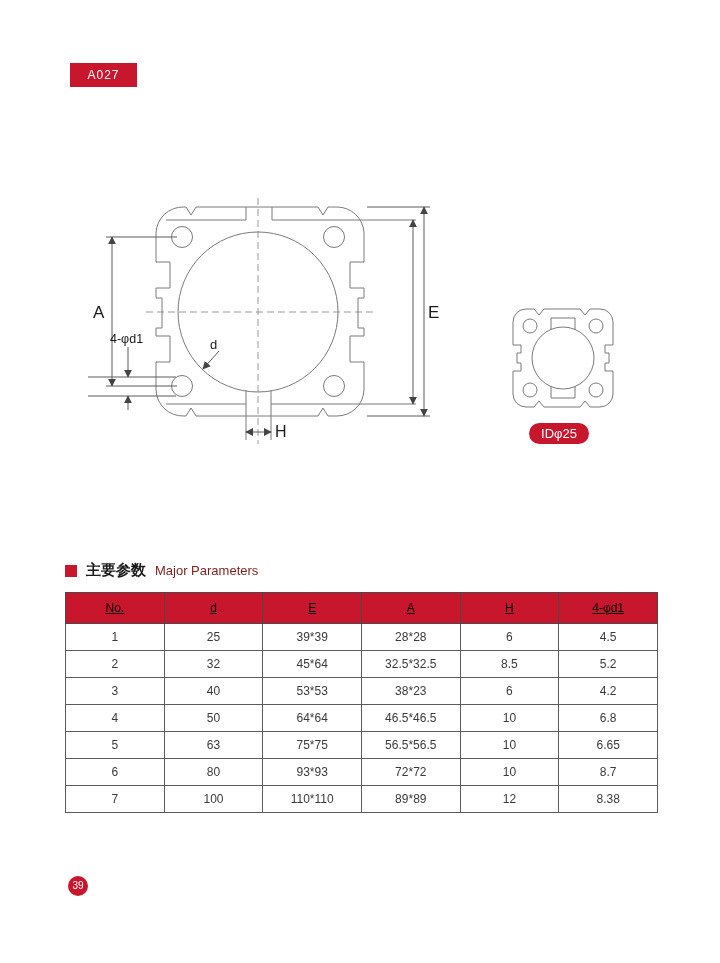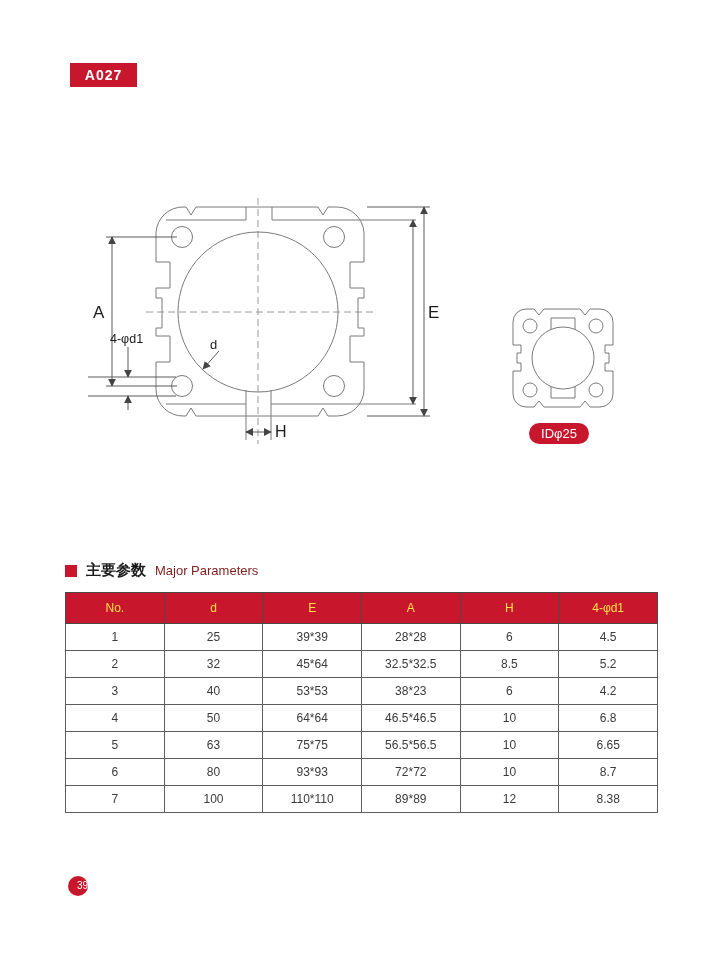--- a/index.html
+++ b/index.html
@@ -4,41 +4,41 @@
 <style>
   html,body{margin:0;padding:0;background:#fff;}
   #canvas{
     position:relative;width:720px;height:963px;background:#ffffff;overflow:hidden;
     font-family:"Liberation Sans",sans-serif;
   }
   .abs{position:absolute;}
   
   .code-badge{
     left:70px;top:63px;width:67px;height:24px;background:var(--accent,#C8172D);
-    color:#fff;font-size:14px;line-height:24px;text-align:center;letter-spacing:1px;font-weight:bold;
+    color:#fff;font-size:12px;line-height:24px;text-align:center;letter-spacing:1px;
   }
   .id-badge{
     left:529px;top:423px;width:60px;height:21px;background:var(--accent,#C8172D);
     color:#fff;font-size:13px;line-height:21px;text-align:center;border-radius:11px;
   }
   .page-dot{
     left:68px;top:876px;width:20px;height:20px;background:var(--accent,#C8172D);
-    color:#fff;font-size:10px;line-height:20px;text-align:right;border-radius:50%;
+    color:#fff;font-size:10px;line-height:20px;text-align:center;border-radius:50%;
   }
   
   .section-head{left:65px;top:561px;display:flex;align-items:center;gap:9px;}
   .section-head .sq{width:12px;height:12px;background:var(--accent,#C8172D);}
   .section-head .zh{font-size:15px;font-weight:bold;color:#1a1a1a;}
   .section-head .en{font-size:13px;color:#7f1d1d;}
   
   .ptable{left:65px;top:592px;width:593px;}
   table{border-collapse:collapse;width:593px;table-layout:fixed;}
   th{
-    background:var(--accent,#C8172D);color:#fde047;font-weight:normal;font-size:12px;
-    height:28px;border:1px solid #4a4a4a;
+    background:var(--accent,#C8172D);color:#000000;font-weight:normal;font-size:12px;
+    height:28px;border:1px solid #4a4a4a;text-decoration:underline;
   }
   td{
     height:24px;text-align:center;font-size:12px;color:#3a3a3a;
     border:1px solid #5c5c5c;background:#fff;
   }
   table{border:1px solid #3c3c3c;}
   
   svg{display:block;}
   .profile{stroke:#7a7a7a;stroke-width:1;fill:none;}
   .dim{stroke:#5a5a5a;stroke-width:1;fill:none;}

